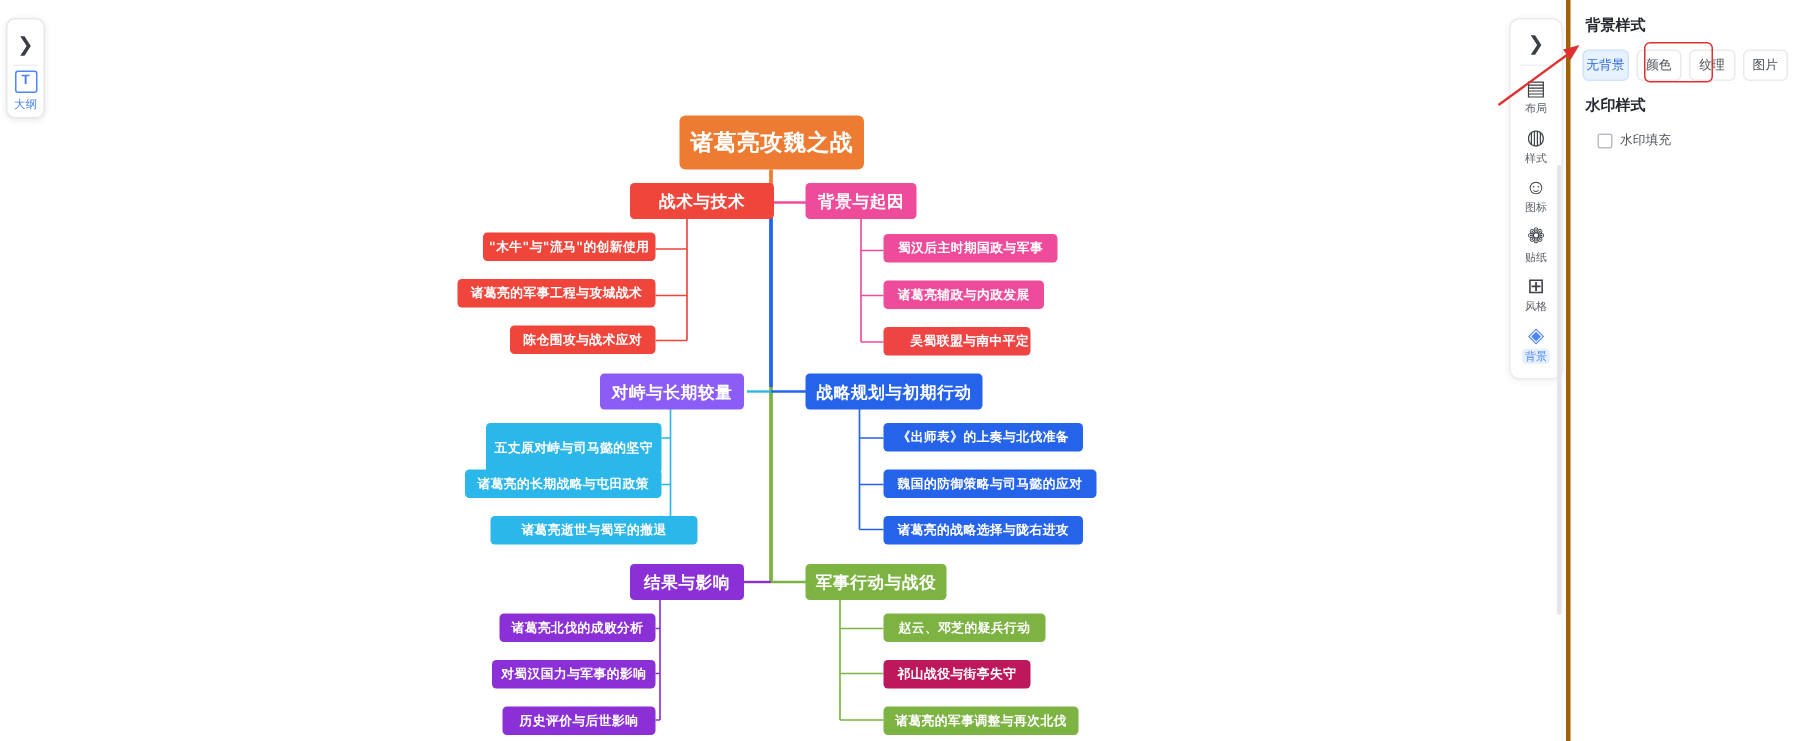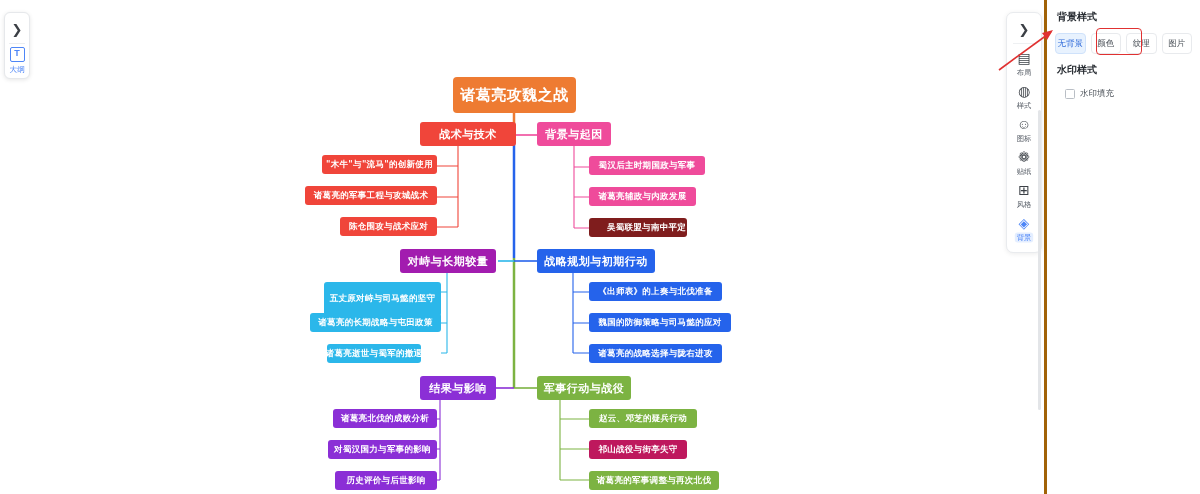--- a/index.html
+++ b/index.html
@@ -110,26 +110,26 @@
   <div class="node root" style="left:453px;top:77px;width:123px;height:36px;background:#ee7b32;">诸葛亮攻魏之战</div>
 
   <div class="node lv1" style="left:420px;top:122px;width:96px;height:24px;background:#f0453a;">战术与技术</div>
   <div class="node lv2" style="left:322px;top:155px;width:115px;height:19px;background:#f0453a;">"木牛"与"流马"的创新使用</div>
   <div class="node lv2" style="left:305px;top:186px;width:132px;height:19px;background:#f0453a;">诸葛亮的军事工程与攻城战术</div>
   <div class="node lv2" style="left:340px;top:217px;width:97px;height:19px;background:#f0453a;">陈仓围攻与战术应对</div>
 
   <div class="node lv1" style="left:537px;top:122px;width:74px;height:24px;background:#ef4b9b;">背景与起因</div>
   <div class="node lv2" style="left:589px;top:156px;width:116px;height:19px;background:#ef4b9b;">蜀汉后主时期国政与军事</div>
   <div class="node lv2" style="left:589px;top:187px;width:107px;height:19px;background:#ef4b9b;">诸葛亮辅政与内政发展</div>
-  <div class="node lv2" style="left:589px;top:218px;width:98px;height:19px;background:#7f1d1d;padding-left:17px;">吴蜀联盟与南中平定</div>
-
-  <div class="node lv1" style="left:400px;top:249px;width:96px;height:24px;background:#a21caf;text-align:center;">对峙与长期较量</div>
+  <div class="node lv2" style="left:589px;top:218px;width:98px;height:19px;background:#ef4444;padding-left:17px;">吴蜀联盟与南中平定</div>
+
+  <div class="node lv1" style="left:400px;top:249px;width:96px;height:24px;background:#8b5cf6;text-align:center;">对峙与长期较量</div>
   <div class="node lv2" style="left:324px;top:282px;width:117px;height:34px;background:#2bb7ea;">五丈原对峙与司马懿的坚守</div>
   <div class="node lv2" style="left:310px;top:313px;width:131px;height:19px;background:#2bb7ea;">诸葛亮的长期战略与屯田政策</div>
-  <div class="node lv2" style="left:327px;top:344px;width:94px;height:19px;background:#2bb7ea;">诸葛亮逝世与蜀军的撤退</div>
+  <div class="node lv2" style="left:327px;top:344px;width:138px;height:19px;background:#2bb7ea;">诸葛亮逝世与蜀军的撤退</div>
 
   <div class="node lv1" style="left:537px;top:249px;width:118px;height:24px;background:#2563eb;">战略规划与初期行动</div>
   <div class="node lv2" style="left:589px;top:282px;width:133px;height:19px;background:#2563eb;">《出师表》的上奏与北伐准备</div>
   <div class="node lv2" style="left:589px;top:313px;width:142px;height:19px;background:#2563eb;">魏国的防御策略与司马懿的应对</div>
   <div class="node lv2" style="left:589px;top:344px;width:133px;height:19px;background:#2563eb;">诸葛亮的战略选择与陇右进攻</div>
 
   <div class="node lv1" style="left:420px;top:376px;width:76px;height:24px;background:#8b2fd6;">结果与影响</div>
   <div class="node lv2" style="left:333px;top:409px;width:104px;height:19px;background:#8b2fd6;">诸葛亮北伐的成败分析</div>
   <div class="node lv2" style="left:328px;top:440px;width:109px;height:19px;background:#8b2fd6;">对蜀汉国力与军事的影响</div>
   <div class="node lv2" style="left:335px;top:471px;width:102px;height:19px;background:#8b2fd6;">历史评价与后世影响</div>

